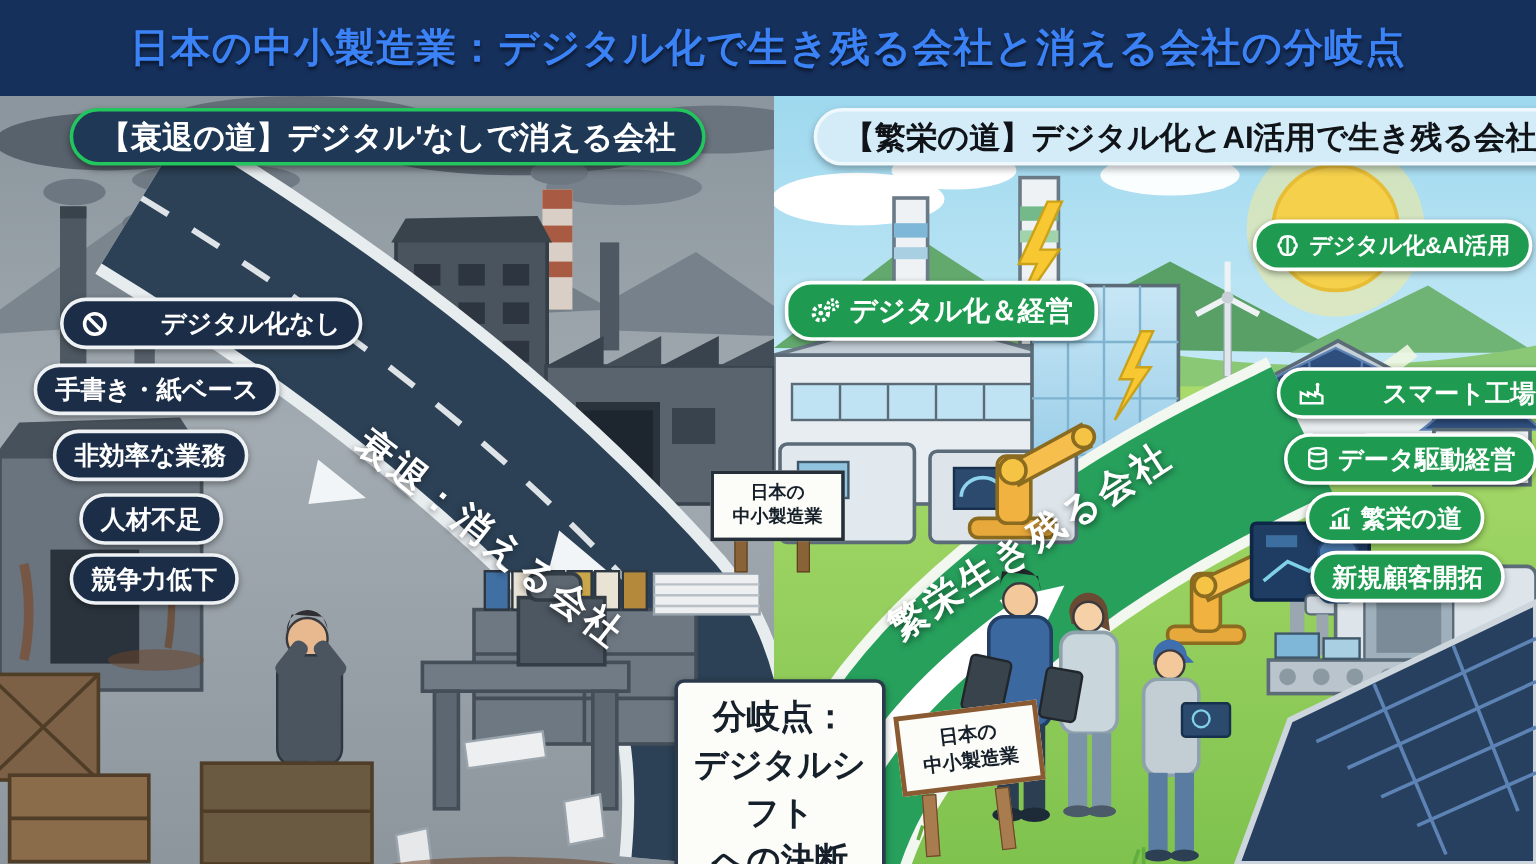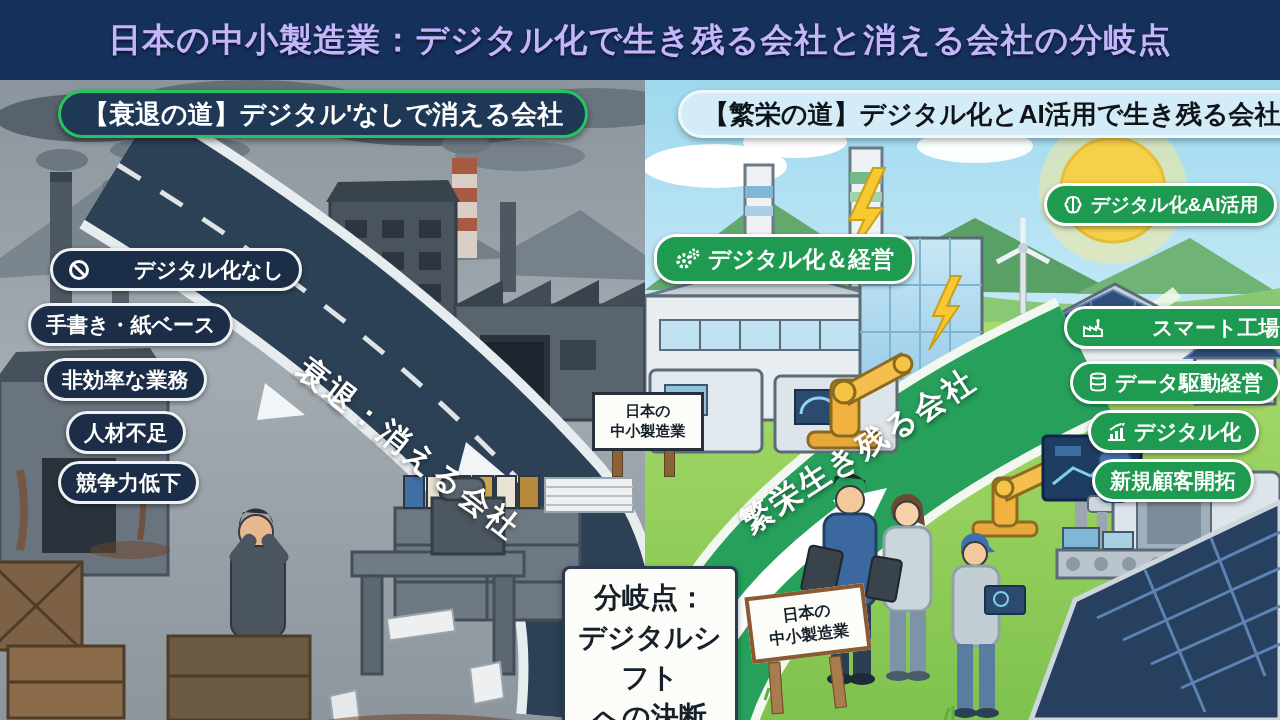--- a/index.html
+++ b/index.html
@@ -6,21 +6,21 @@
   body{
     width:1280px;height:720px;position:relative;overflow:hidden;
     font-family:"Liberation Sans","DejaVu Sans",sans-serif;
     background:#16305c;
   }
   .abs{position:absolute;}
 
   
   .banner{left:0;top:0;width:1280px;height:80px;background:#16305c;
     display:flex;align-items:center;justify-content:center;z-index:10;}
-  .banner .title{color:#c4b5fd;font-size:33px;font-weight:800;letter-spacing:1px;
+  .banner .title{color:#3b82f6;font-size:33px;font-weight:800;letter-spacing:1px;
     text-shadow:0 2px 3px rgba(0,0,0,.55);white-space:nowrap;}
 
   
   .scene{top:80px;height:640px;overflow:hidden;z-index:1;}
   .scene.left{left:0;width:645px;background:#97a0a7;}
   .scene.right{left:645px;width:635px;background:#bfe8f5;}
   .scene svg{position:absolute;left:0;top:0;}
 
   
   .hdr{height:42px;display:inline-flex;align-items:center;padding:0 22px;
@@ -453,21 +453,21 @@
   <span class="picon">
     <svg width="21" height="20" viewBox="0 0 21 20">
         <line x1="2" y1="18" x2="19" y2="18" stroke="#fff" stroke-width="2"></line>
         <rect x="4" y="12" width="3" height="5" fill="#fff"></rect>
         <rect x="9" y="9" width="3" height="8" fill="#fff"></rect>
         <rect x="14" y="6" width="3" height="11" fill="#fff"></rect>
         <polyline points="4,8 10,4 15,2" fill="none" stroke="#fff" stroke-width="2"></polyline>
         <polygon points="19,1 14.5,1.5 17.5,4.5" fill="#fff"></polygon>
       </svg>
   </span>
-  <span>デジタル化</span>
+  <span>繁栄の道</span>
 </div>
 <div class="abs pill green" style="left:1092px;top:459px;">
   <span>新規顧客開拓</span>
 </div>
 
 <div class="abs leg t1"></div>
 <div class="abs leg t2"></div>
 <div class="abs sign sign-industry-top">
   <div>日本の</div>
   <div>中小製造業</div>

